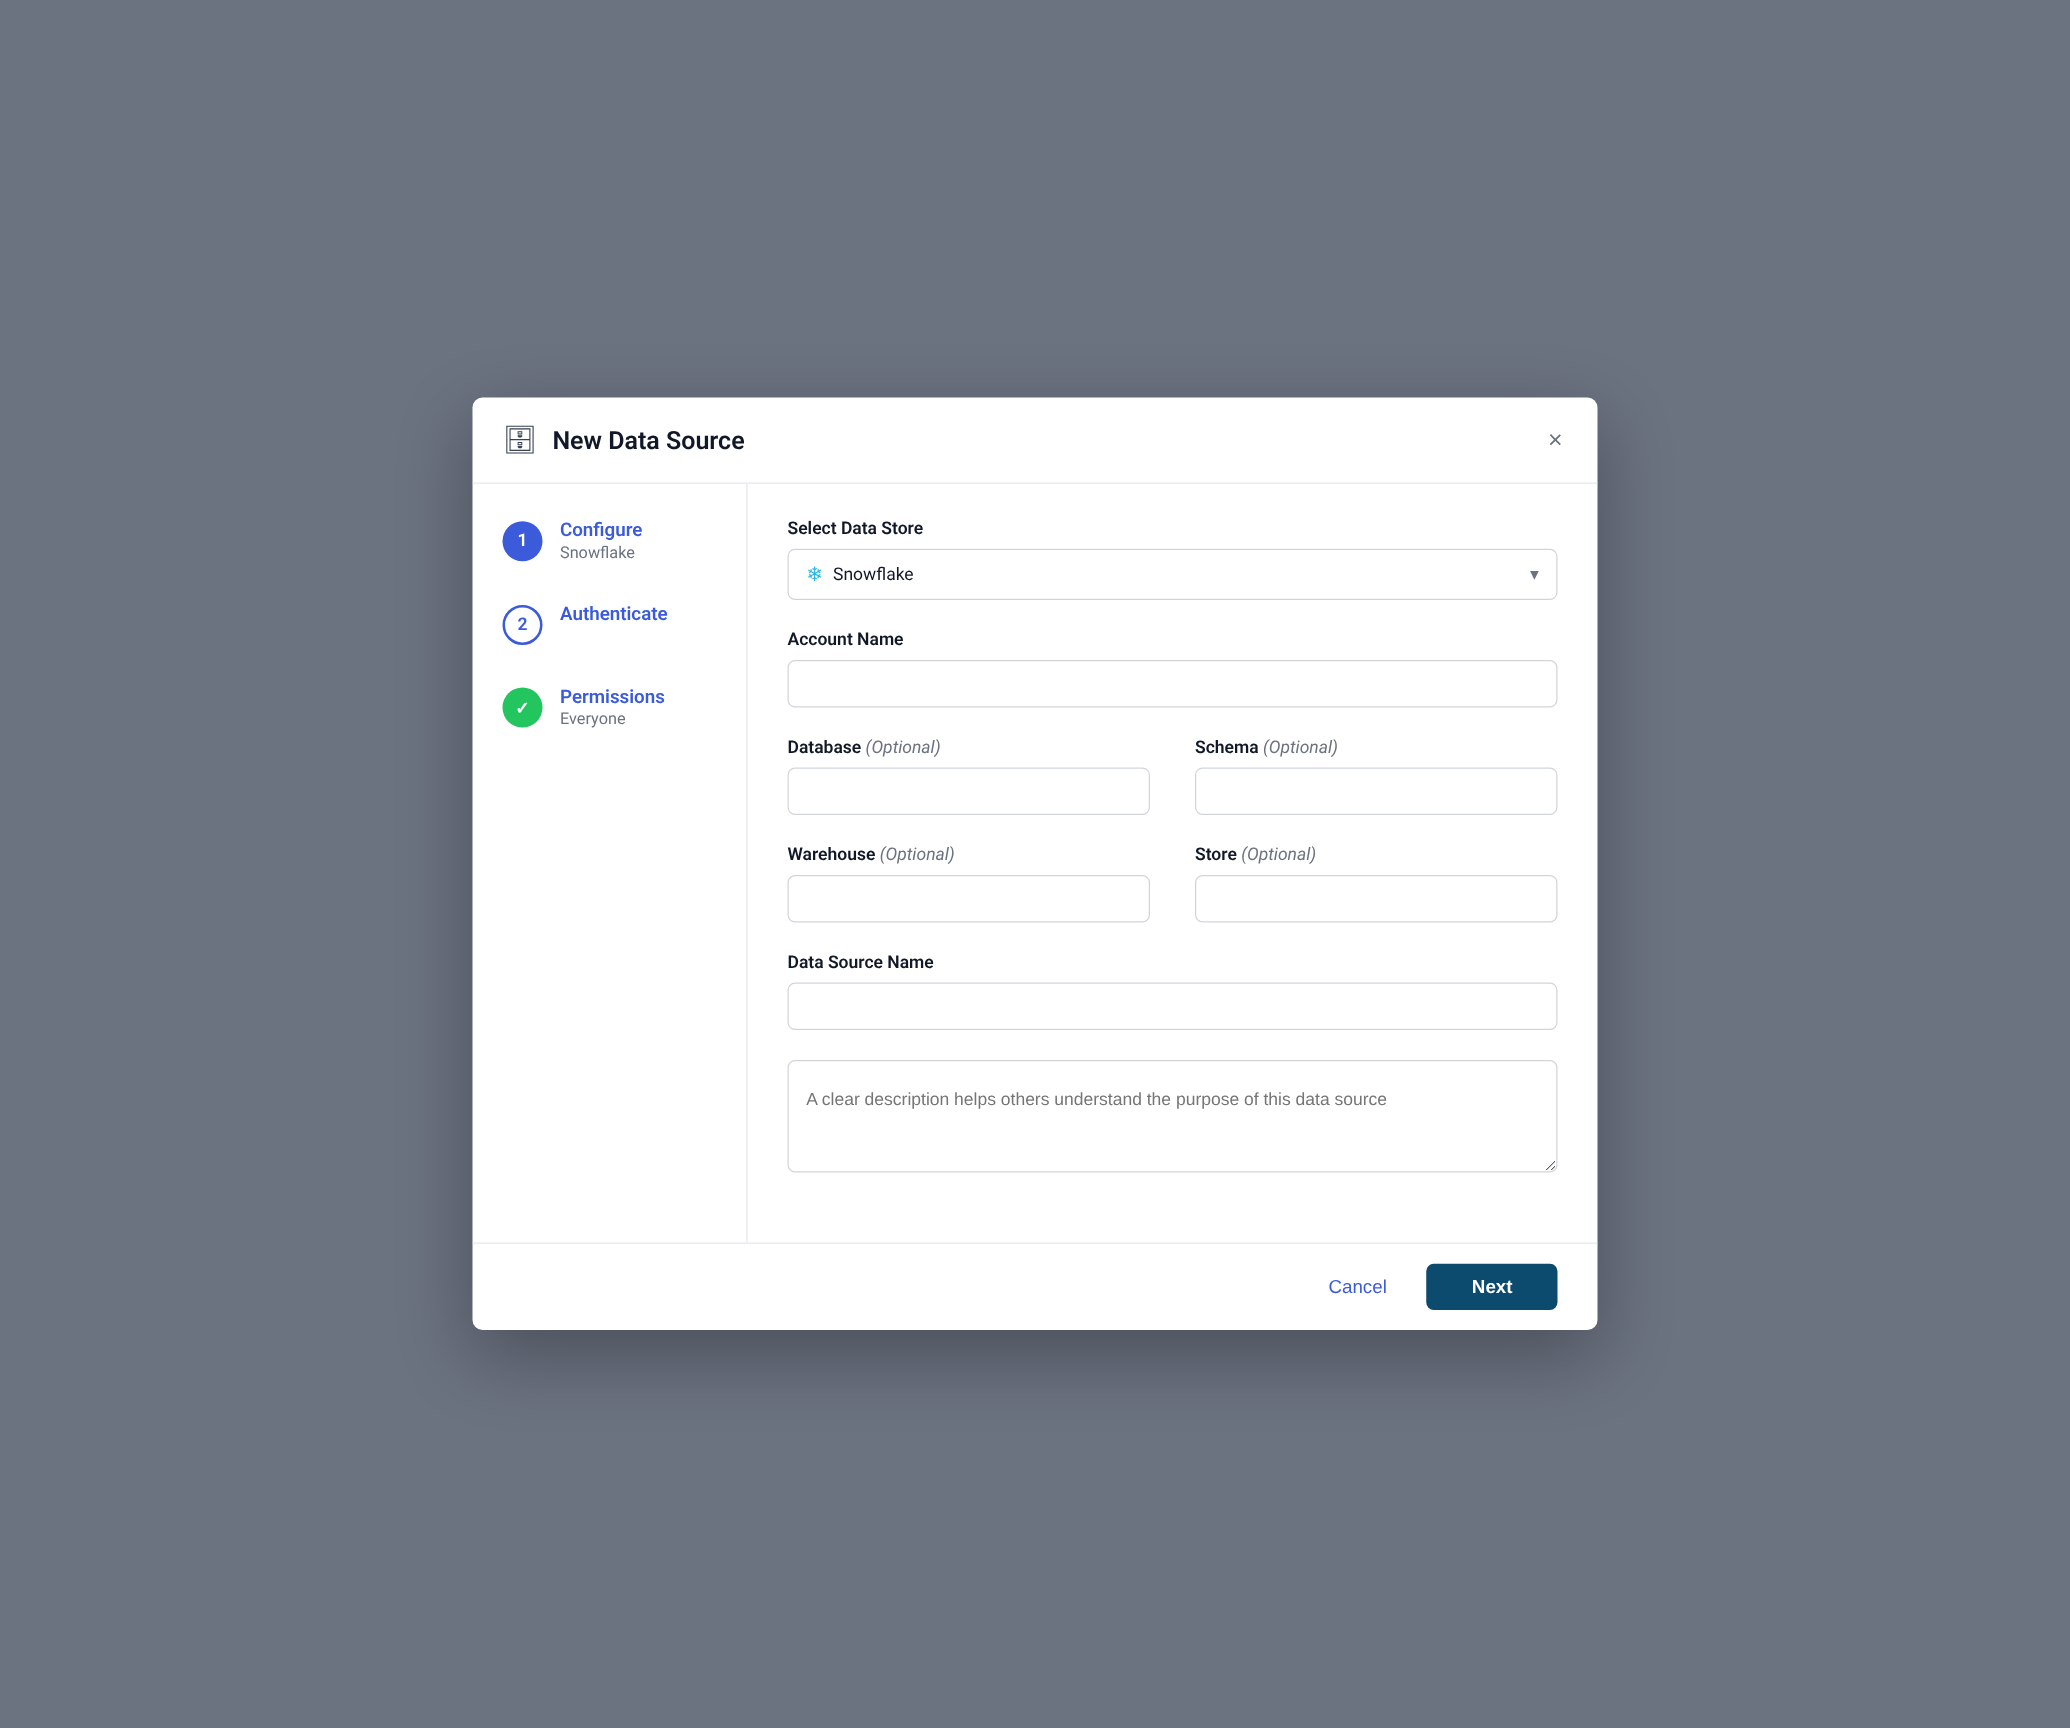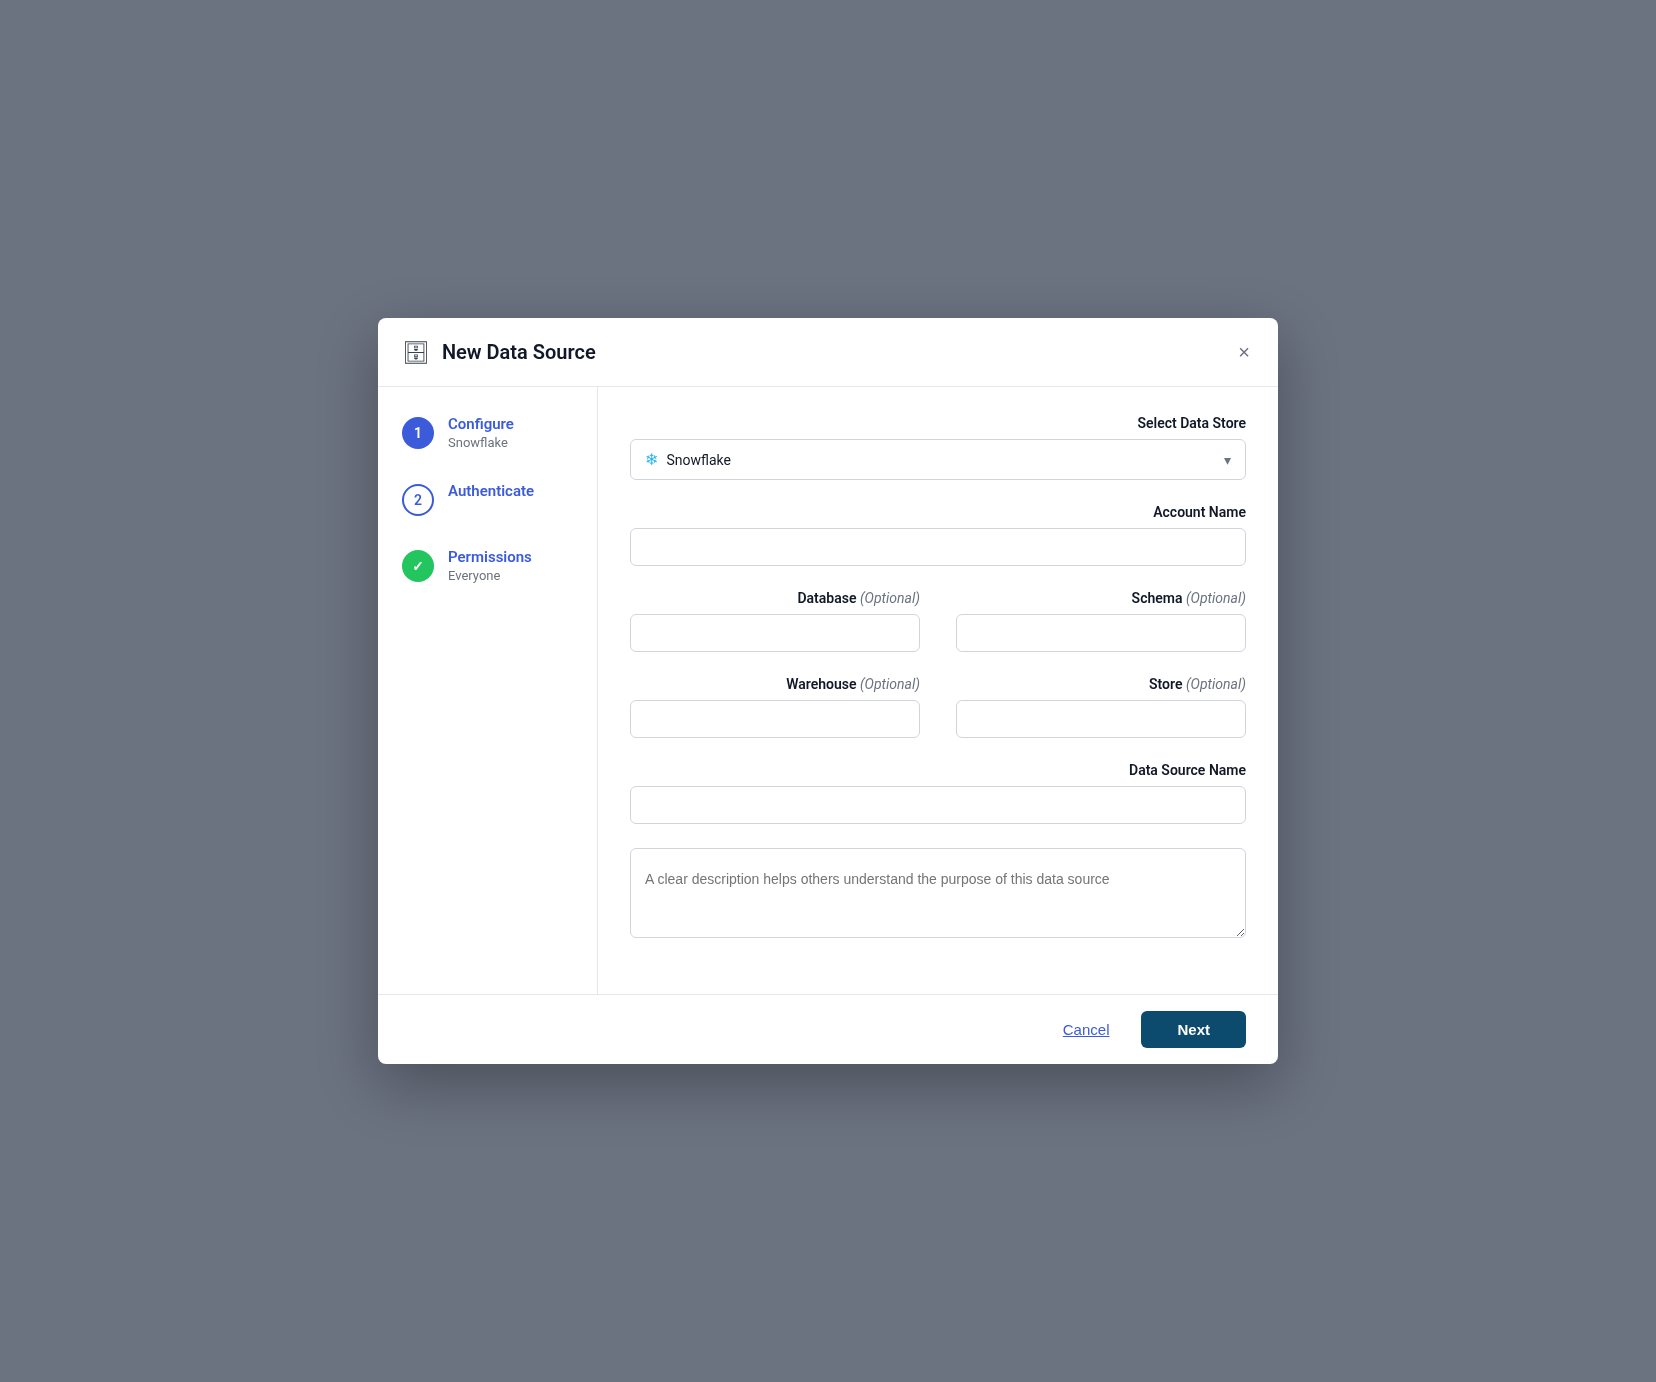--- a/index.html
+++ b/index.html
@@ -109,21 +109,20 @@
       padding: 28px 32px;
       overflow-y: auto;
     }
     .field-group { margin-bottom: 24px; }
     .field-label {
       font-size: 14px;
       font-weight: 600;
       color: #111827;
       margin-bottom: 8px;
       display: block;
-      text-align: right;
     }
     .field-label-optional {
       font-weight: 400;
       font-style: italic;
       color: #6b7280;
     }
     .select-display {
       width: 100%;
       padding: 10px 14px;
       border: 1px solid #d1d5db;
@@ -185,21 +184,20 @@
       border-top: 1px solid #e5e7eb;
     }
     .cancel-btn {
       background: none;
       border: none;
       font-size: 15px;
       font-weight: 500;
       color: #3b5bdb;
       cursor: pointer;
       padding: 8px 16px;
-      text-decoration: underline;
     }
     .next-btn {
       background: #0c4a6e;
       border: none;
       color: #fff;
       font-size: 15px;
       font-weight: 600;
       padding: 10px 36px;
       border-radius: 6px;
       cursor: not-allowed;

